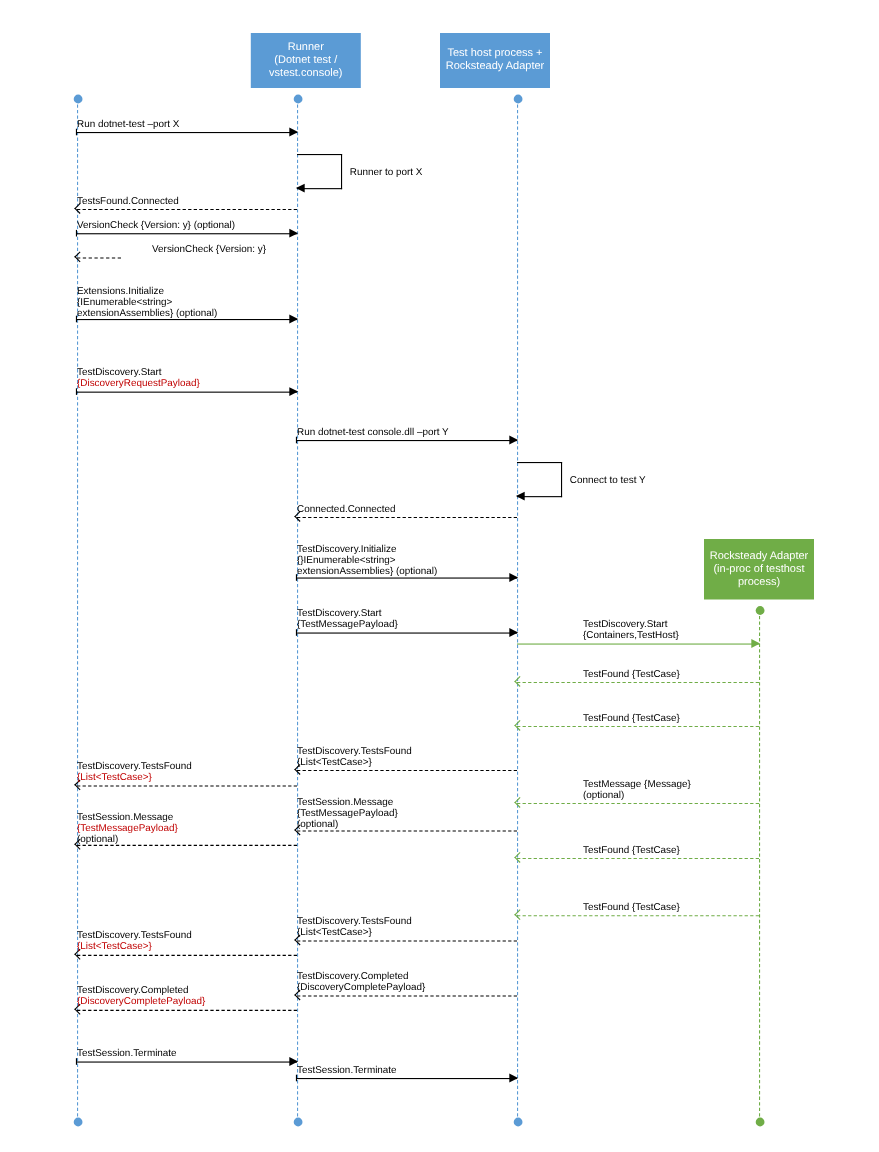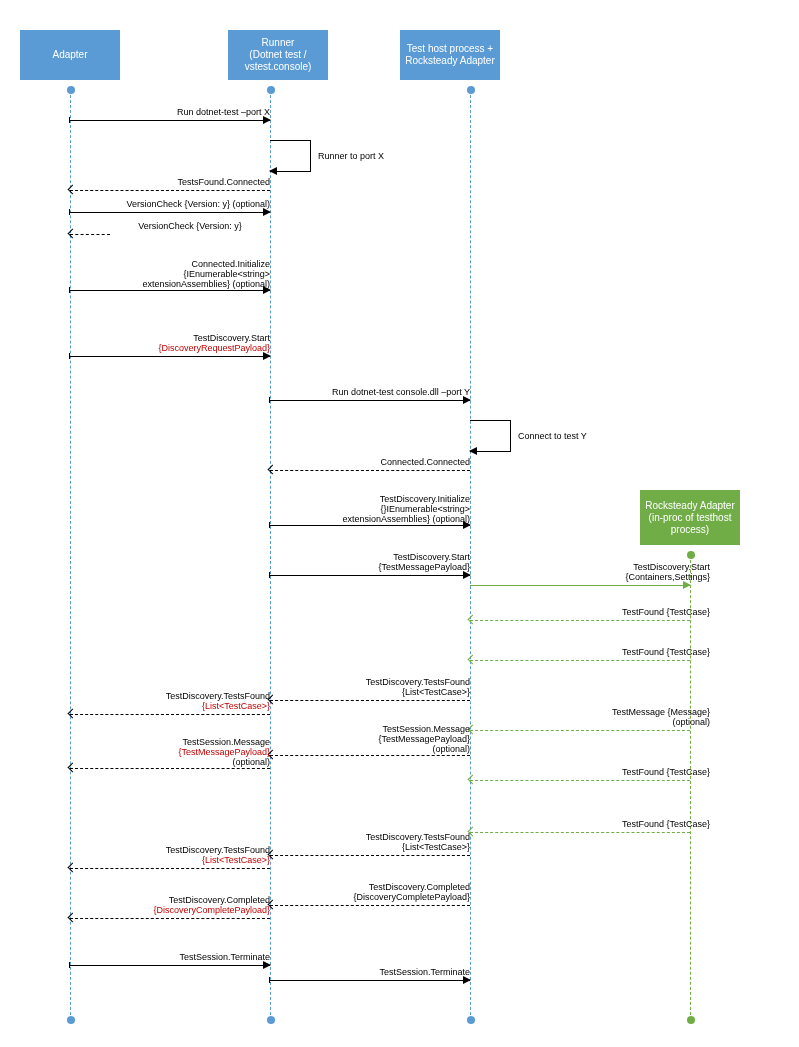--- a/index.html
+++ b/index.html
@@ -15,35 +15,32 @@
 .msg{position:absolute;height:0}
 .msg .line{position:absolute;top:0;left:0;right:0;border-top:1px solid #000}
 .msg .line.dashed{border-top:1px dashed #000}
 .msg .line.dashed.green{border-top:1px dashed #70AD47}
 .msg .line.green{border-top:1px solid #70AD47}
 .msg .head{position:absolute;top:-4px;width:0;height:0;border-top:4px solid transparent;border-bottom:4px solid transparent}
 .msg .head.right.solid{right:-1px;border-left:8px solid #000}
 .msg .head.left.open{left:-1px;width:6px;height:6px;border:none;border-top:1px solid #000;border-left:1px solid #000;transform:rotate(-45deg)}
 .msg .head.right.solid.green{border-left:8px solid #70AD47}
 .msg .head.left.open.green{border-top:1px solid #70AD47;border-left:1px solid #70AD47}
-.msg .lbl{position:absolute;top:-30px;left:0;right:0;text-align:right;line-height:1.1}
+.msg .lbl{position:absolute;top:-30px;left:0;right:0;text-align:left;line-height:1.1}
 .msg .lbl .red{color:#C00000}
 .msg .tail{position:absolute;left:-1px;top:-3px;width:1px;height:6px;background:#000}
 .selfmsg{position:absolute;width:40px;height:30px;border-top:1px solid #000;border-right:1px solid #000;border-bottom:1px solid #000}
 .selfmsg .head{position:absolute;bottom:-4px;left:-1px;width:0;height:0;border-top:4px solid transparent;border-bottom:4px solid transparent;border-right:8px solid #000}
 .selfmsg .lbl{position:absolute;left:48px;top:10px;white-space:nowrap}
 </style>
 </head>
 <body>
 
 <div class="diagram">
 
-<div class="actor" style="left:20px">
-      <span>Adapter</span>
-    </div>
 <div class="actor" style="left:228px">
       <span style="white-space:pre-line">Runner
 (Dotnet test /
 vstest.console)</span>
     </div>
 <div class="actor" style="left:400px">
       <span style="white-space:pre-line">Test host process +
 Rocksteady Adapter</span>
     </div>
 <div class="actor green" style="left:640px;top:490px;height:55px">
@@ -97,21 +94,21 @@
 <div class="msg" style="left:70px;width:40px;top:234px">
   <div class="line dashed"></div>
       <div class="head left open"></div>
   <div class="lbl" style="top:-12px;left:40px;right:-160px;text-align:center"><span>VersionCheck {Version: y}</span></div>
 </div>
 
 <div class="msg" style="left:70px;width:200px;top:290px">
   <div class="tail"></div>
       <div class="line"></div>
       <div class="head right solid"></div>
-  <div class="lbl"><span>Connected.Initialize</span><br><span>{IEnumerable&lt;string&gt;</span><br><span>extensionAssemblies} (optional)</span></div>
+  <div class="lbl"><span>Extensions.Initialize</span><br><span>{IEnumerable&lt;string&gt;</span><br><span>extensionAssemblies} (optional)</span></div>
 </div>
 
 <div class="msg" style="left:70px;width:200px;top:356px">
   <div class="tail"></div>
       <div class="line"></div>
       <div class="head right solid"></div>
   <div class="lbl" style="top:-22px"><span>TestDiscovery.Start</span><br><span class="red">{DiscoveryRequestPayload}</span></div>
 </div>
 
 <div class="msg" style="left:270px;width:200px;top:400px">
@@ -142,21 +139,21 @@
 <div class="msg" style="left:270px;width:200px;top:575px">
   <div class="tail"></div>
       <div class="line"></div>
       <div class="head right solid"></div>
   <div class="lbl" style="top:-22px"><span>TestDiscovery.Start</span><br><span>{TestMessagePayload}</span></div>
 </div>
 
 <div class="msg" style="left:470px;width:220px;top:585px">
   <div class="line green"></div>
       <div class="head right solid green"></div>
-  <div class="lbl" style="top:-22px;left:60px;right:-20px"><span>TestDiscovery.Start</span><br><span>{Containers,Settings}</span></div>
+  <div class="lbl" style="top:-22px;left:60px;right:-20px"><span>TestDiscovery.Start</span><br><span>{Containers,TestHost}</span></div>
 </div>
 
 <div class="msg" style="left:470px;width:220px;top:620px">
   <div class="line dashed green"></div>
       <div class="head left open green"></div>
   <div class="lbl" style="top:-12px;left:60px;right:-20px"><span>TestFound {TestCase}</span></div>
 </div>
 
 <div class="msg" style="left:470px;width:220px;top:660px">
   <div class="line dashed green"></div>

